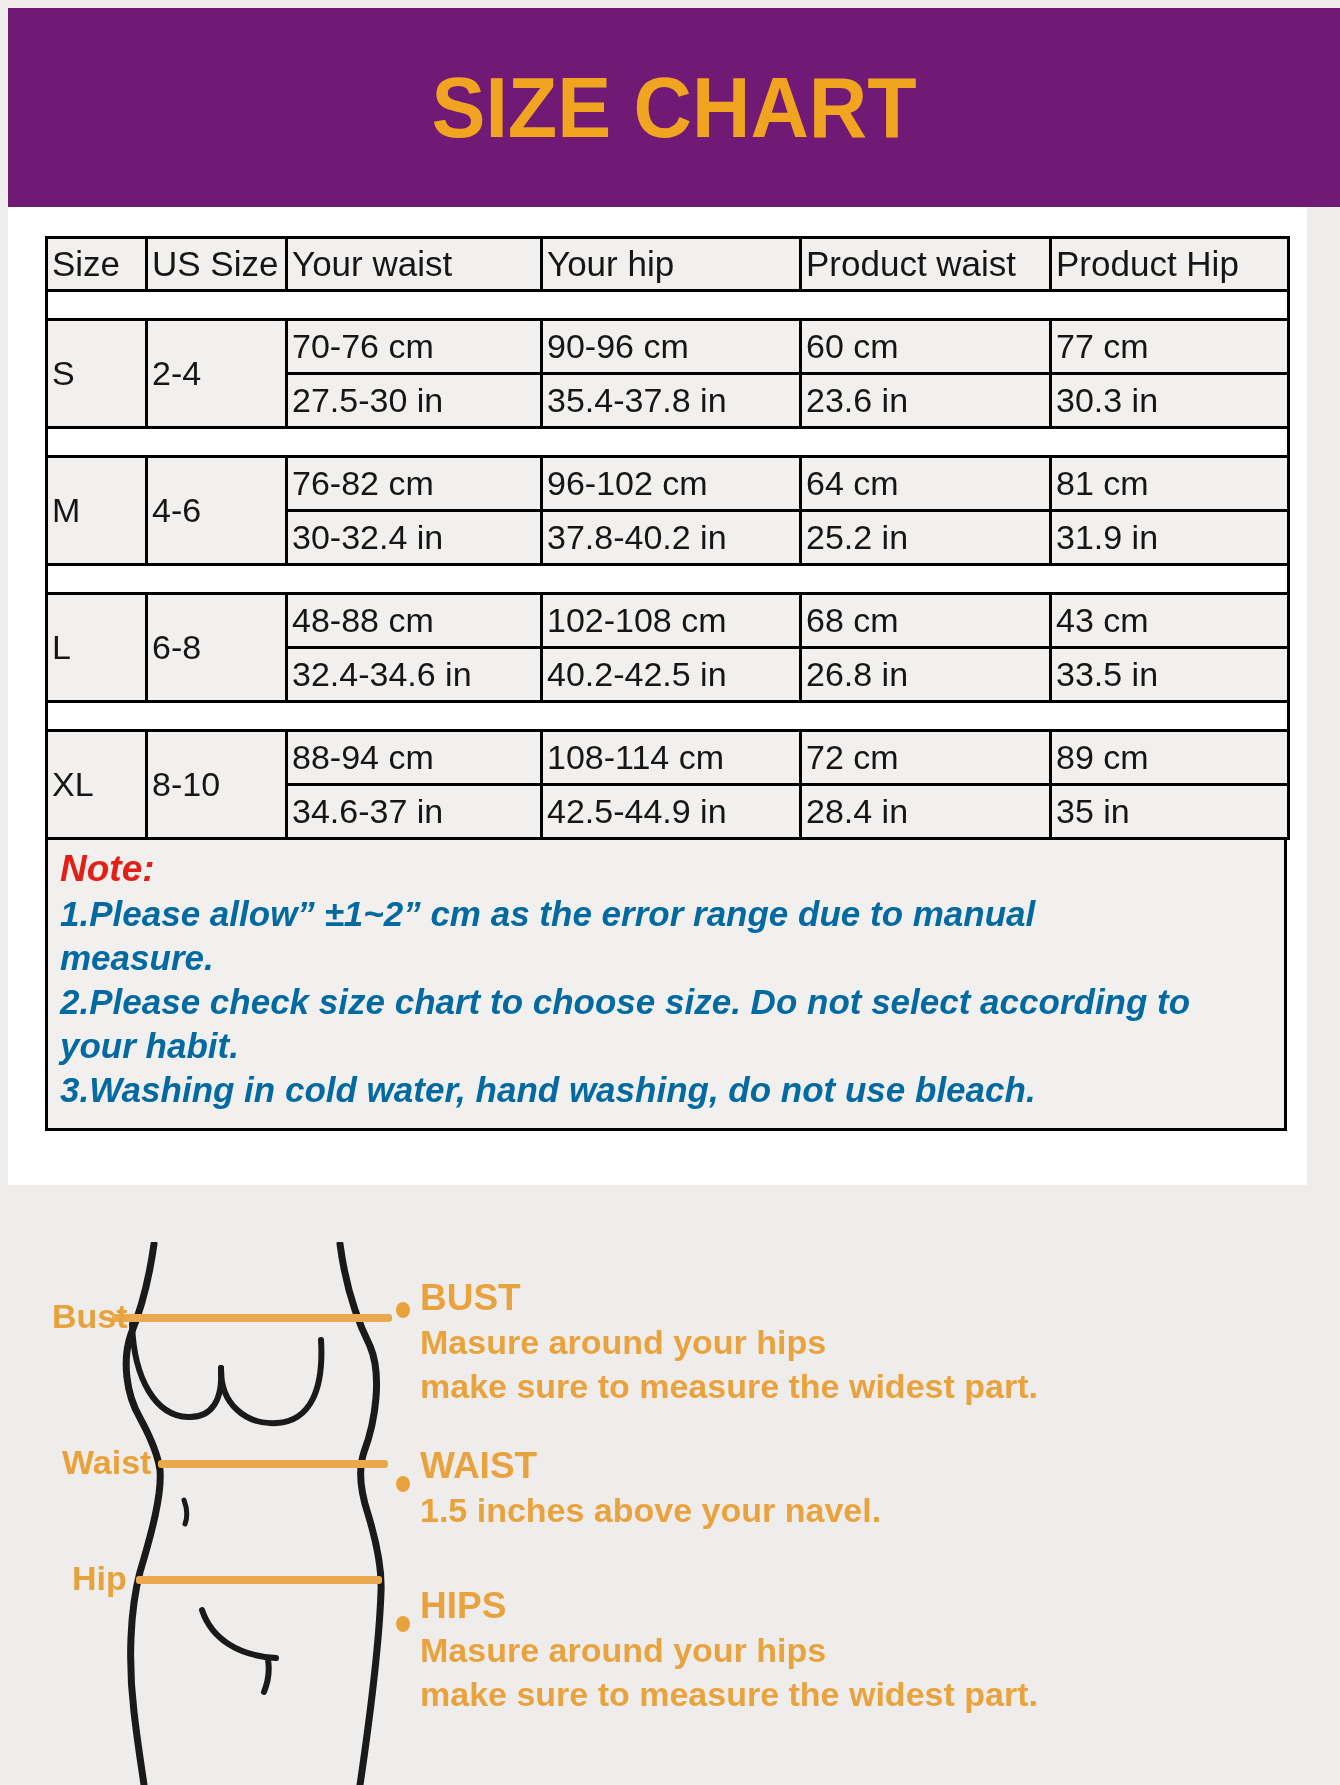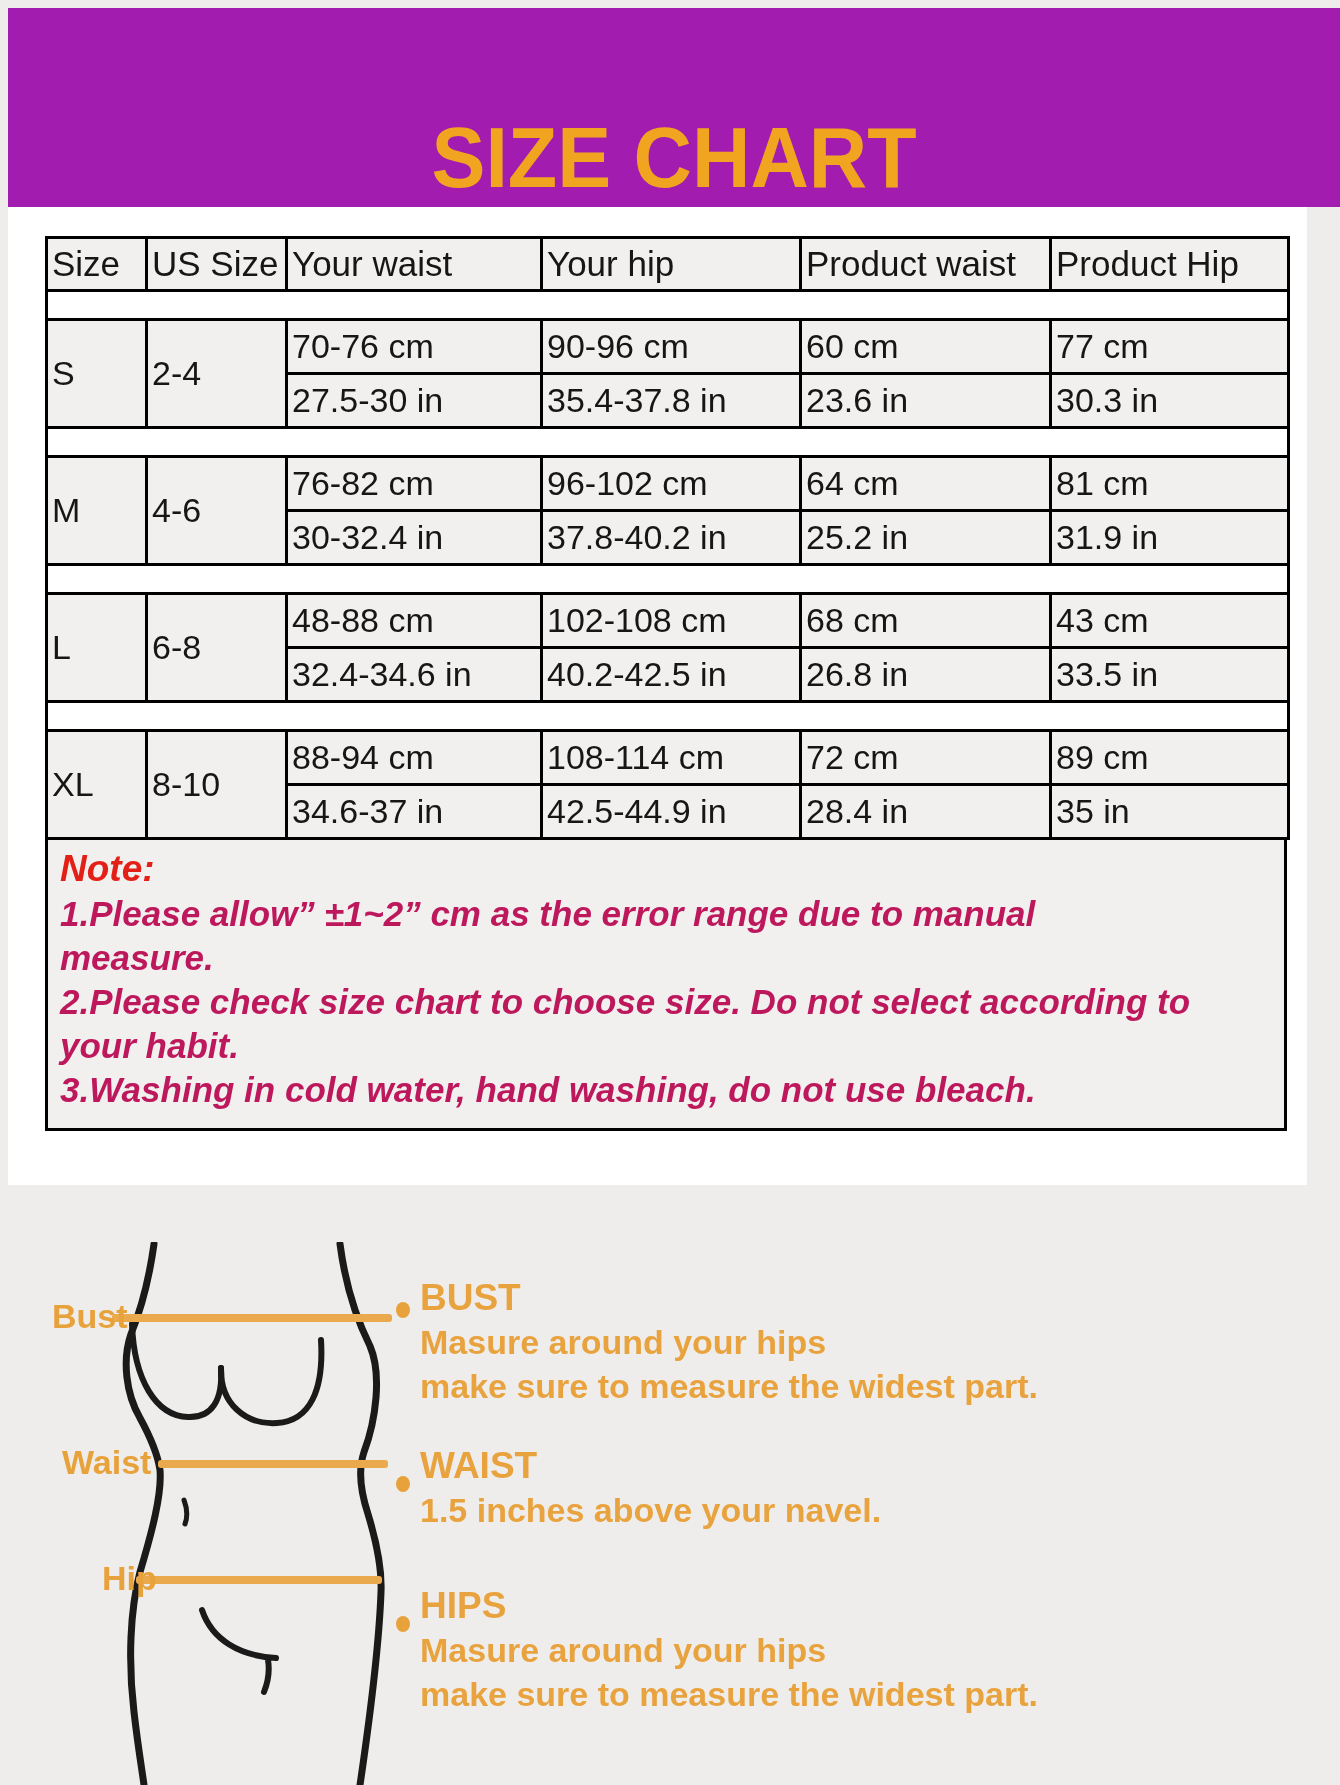--- a/index.html
+++ b/index.html
@@ -8,21 +8,21 @@
     background:#efedeb;
     font-family:"Liberation Sans", sans-serif;
     position:relative;
     color:#1a1a1a;
   }
   .page{position:absolute;left:0;top:0;width:1340px;height:1785px;overflow:hidden;}
 
   
   .banner{
     position:absolute;left:8px;top:8px;width:1332px;height:199px;
-    background:#a21caf;display:flex;align-items:flex-end;justify-content:center;
+    background:#701a75;display:flex;align-items:center;justify-content:center;
   }
   .banner h1{
     margin:0;font-size:86px;font-weight:bold;letter-spacing:0px;
     color:#f1a41f;transform:scaleX(0.94);
   }
 
   
   .card{
     position:absolute;left:8px;top:207px;width:1299px;height:978px;
     background:#ffffff;
@@ -55,21 +55,21 @@
     width:1242px;box-sizing:border-box;
     border:3px solid #000;border-top:none;
     background:#f1f0ee;
     padding:6px 14px 16px 12px;
     font-style:italic;
   }
   .notes .note-heading{
     color:#e32017;font-size:37px;font-weight:bold;line-height:46px;
   }
   .notes .note-line{
-    color:#be185d;font-size:35px;font-weight:bold;line-height:44px;
+    color:#0369a1;font-size:35px;font-weight:bold;line-height:44px;
   }
 
   
   .measure{position:absolute;left:0;top:1185px;width:1340px;height:600px;}
   .orange-line{
     position:absolute;height:8px;background:#eaa94c;border-radius:3px;
   }
   .fig-label{
     position:absolute;color:#e8a23c;font-size:34px;font-weight:bold;
   }
@@ -209,21 +209,21 @@
         <path stroke-width="6" d="M84,368 C94,398 122,414 158,416 M150,418 C152,430 150,440 146,450"></path>
       </g>
     </svg>
 
     <div class="orange-line" style="left:112px;top:129px;width:280px;"></div>
     <div class="orange-line" style="left:158px;top:275px;width:230px;"></div>
     <div class="orange-line" style="left:136px;top:391px;width:246px;"></div>
 
     <div class="fig-label" style="left:52px;top:112px;">Bust</div>
     <div class="fig-label" style="left:62px;top:258px;">Waist</div>
-    <div class="fig-label" style="left:72px;top:374px;margin-left:30px;">Hip</div>
+    <div class="fig-label" style="left:72px;top:374px;">Hip</div>
 
     <span class="bullet" style="left:396px;top:117px;"></span>
     <div class="m-block" style="top:91px;">
       <div class="m-heading">BUST</div>
       <div class="m-line">Masure around your hips</div>
       <div class="m-line">make sure to measure the widest part.</div>
     </div>
 
     <span class="bullet" style="left:396px;top:291px;"></span>
     <div class="m-block" style="top:259px;">

